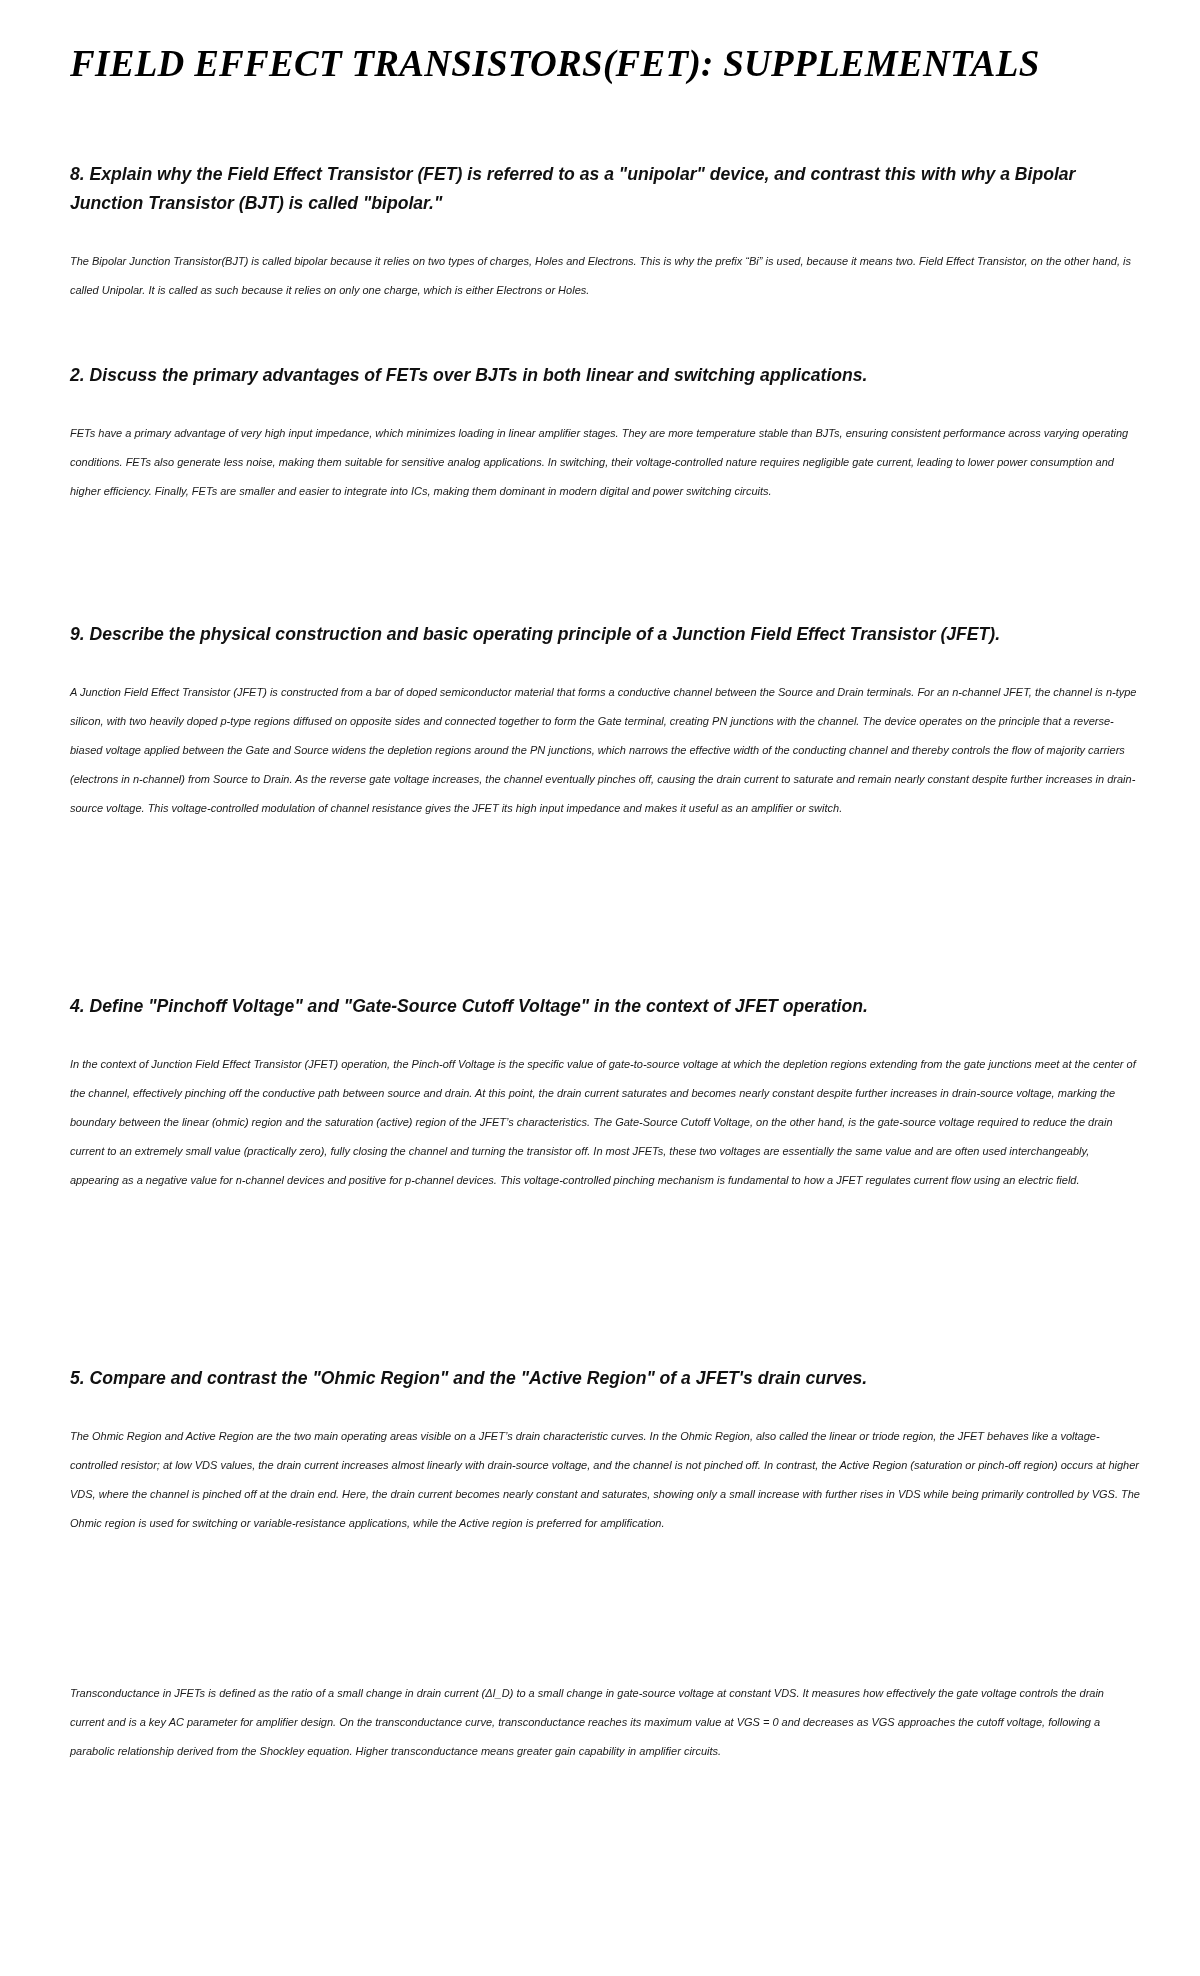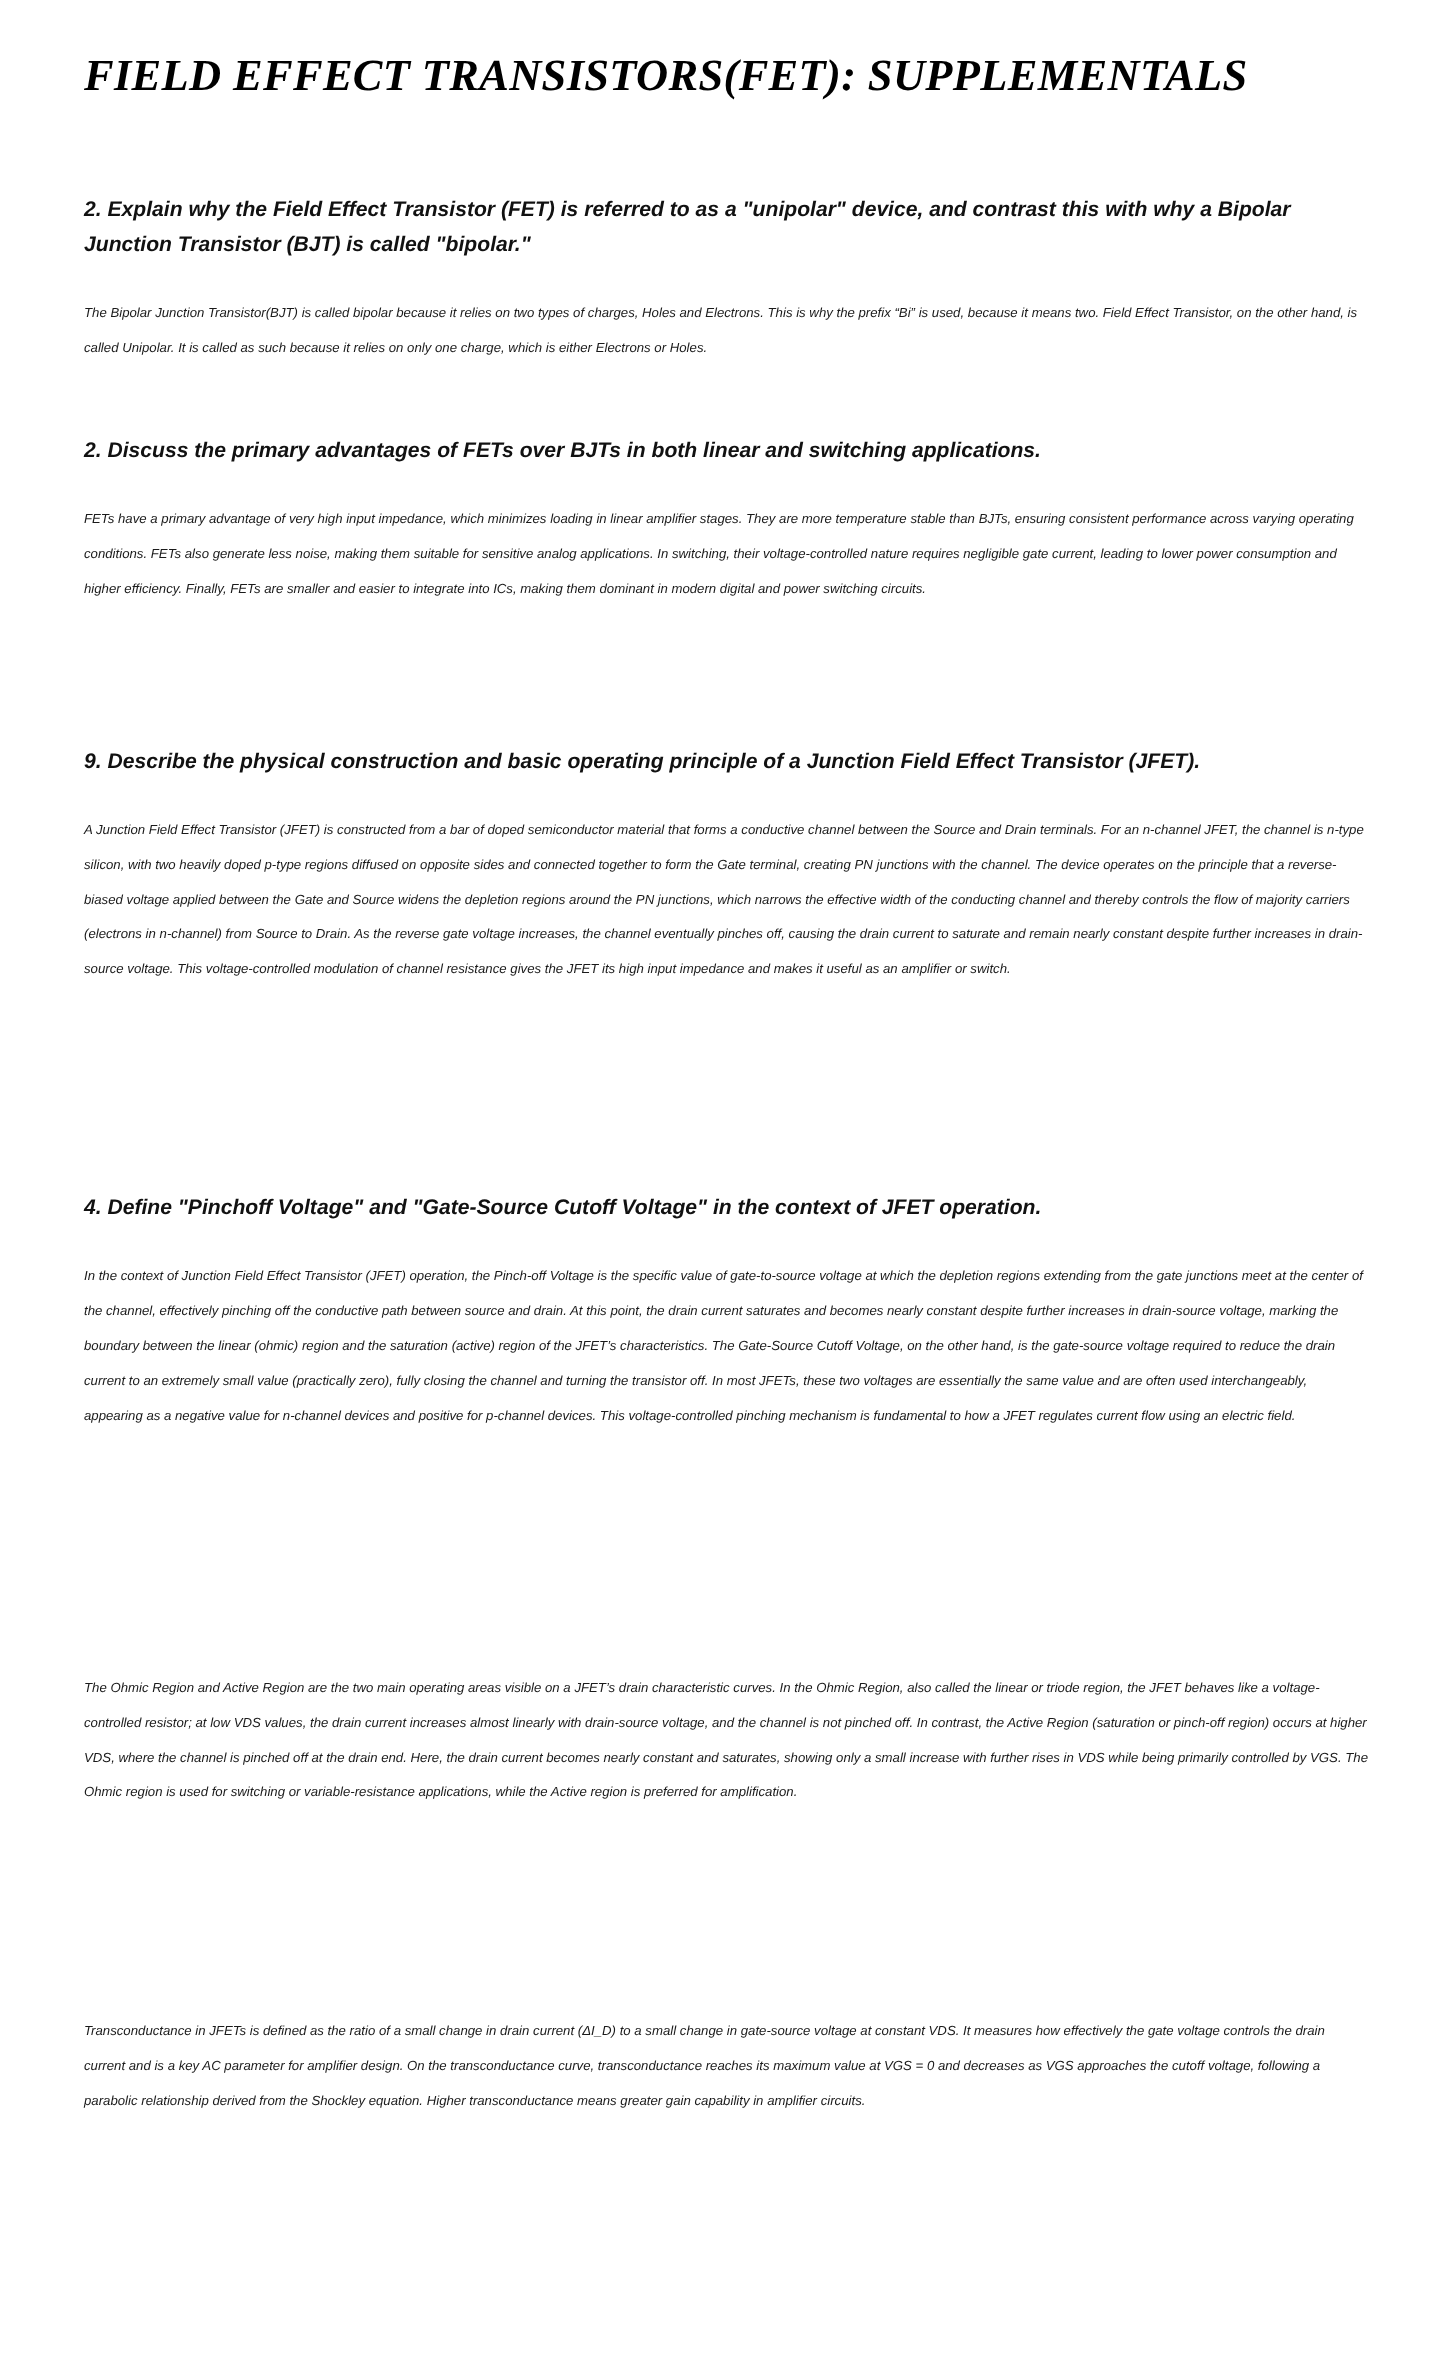--- a/index.html
+++ b/index.html
@@ -60,40 +60,41 @@
     }
   </style>
 </head>
 <body>
 
 <div class="page">
 
   <h1 class="doc-title">FIELD EFFECT TRANSISTORS(FET): SUPPLEMENTALS</h1>
 
   <section class="qa" style="top:160px;">
-    <p class="question">2. Explain why the Field Effect Transistor (FET) is referred to as a "unipolar" device, and contrast this with why a Bipolar Junction Transistor (BJT) is called "bipolar."</p>
+    <p class="question">8. Explain why the Field Effect Transistor (FET) is referred to as a "unipolar" device, and contrast this with why a Bipolar Junction Transistor (BJT) is called "bipolar."</p>
     <p class="answer">The Bipolar Junction Transistor(BJT) is called bipolar because it relies on two types of charges, Holes and Electrons. This is why the prefix “Bi” is used, because it means two. Field Effect Transistor, on the other hand, is called Unipolar. It is called as such because it relies on only one charge, which is either Electrons or Holes.</p>
   </section>
 
   <section class="qa" style="top:361px;">
     <p class="question">2. Discuss the primary advantages of FETs over BJTs in both linear and switching applications.</p>
     <p class="answer">FETs have a primary advantage of very high input impedance, which minimizes loading in linear amplifier stages. They are more temperature stable than BJTs, ensuring consistent performance across varying operating conditions. FETs also generate less noise, making them suitable for sensitive analog applications. In switching, their voltage-controlled nature requires negligible gate current, leading to lower power consumption and higher efficiency. Finally, FETs are smaller and easier to integrate into ICs, making them dominant in modern digital and power switching circuits.</p>
   </section>
 
   <section class="qa" style="top:620px;">
     <p class="question">9. Describe the physical construction and basic operating principle of a Junction Field Effect Transistor (JFET).</p>
     <p class="answer">A Junction Field Effect Transistor (JFET) is constructed from a bar of doped semiconductor material that forms a conductive channel between the Source and Drain terminals. For an n-channel JFET, the channel is n-type silicon, with two heavily doped p-type regions diffused on opposite sides and connected together to form the Gate terminal, creating PN junctions with the channel. The device operates on the principle that a reverse-biased voltage applied between the Gate and Source widens the depletion regions around the PN junctions, which narrows the effective width of the conducting channel and thereby controls the flow of majority carriers (electrons in n-channel) from Source to Drain. As the reverse gate voltage increases, the channel eventually pinches off, causing the drain current to saturate and remain nearly constant despite further increases in drain-source voltage. This voltage-controlled modulation of channel resistance gives the JFET its high input impedance and makes it useful as an amplifier or switch.</p>
   </section>
 
   <section class="qa" style="top:992px;">
     <p class="question">4. Define "Pinchoff Voltage" and "Gate-Source Cutoff Voltage" in the context of JFET operation.</p>
     <p class="answer">In the context of Junction Field Effect Transistor (JFET) operation, the Pinch-off Voltage is the specific value of gate-to-source voltage at which the depletion regions extending from the gate junctions meet at the center of the channel, effectively pinching off the conductive path between source and drain. At this point, the drain current saturates and becomes nearly constant despite further increases in drain-source voltage, marking the boundary between the linear (ohmic) region and the saturation (active) region of the JFET’s characteristics. The Gate-Source Cutoff Voltage, on the other hand, is the gate-source voltage required to reduce the drain current to an extremely small value (practically zero), fully closing the channel and turning the transistor off. In most JFETs, these two voltages are essentially the same value and are often used interchangeably, appearing as a negative value for n-channel devices and positive for p-channel devices. This voltage-controlled pinching mechanism is fundamental to how a JFET regulates current flow using an electric field.</p>
   </section>
 
   <section class="qa" style="top:1364px;">
+    <p class="question">5. Compare and contrast the "Ohmic Region" and the "Active Region" of a JFET's drain curves.</p>
     <p class="answer">The Ohmic Region and Active Region are the two main operating areas visible on a JFET’s drain characteristic curves. In the Ohmic Region, also called the linear or triode region, the JFET behaves like a voltage-controlled resistor; at low VDS values, the drain current increases almost linearly with drain-source voltage, and the channel is not pinched off. In contrast, the Active Region (saturation or pinch-off region) occurs at higher VDS, where the channel is pinched off at the drain end. Here, the drain current becomes nearly constant and saturates, showing only a small increase with further rises in VDS while being primarily controlled by VGS. The Ohmic region is used for switching or variable-resistance applications, while the Active region is preferred for amplification.</p>
   </section>
 
   <section class="qa" style="top:1650px;">
     <p class="answer">Transconductance in JFETs is defined as the ratio of a small change in drain current (ΔI_D) to a small change in gate-source voltage at constant VDS. It measures how effectively the gate voltage controls the drain current and is a key AC parameter for amplifier design. On the transconductance curve, transconductance reaches its maximum value at VGS = 0 and decreases as VGS approaches the cutoff voltage, following a parabolic relationship derived from the Shockley equation. Higher transconductance means greater gain capability in amplifier circuits.</p>
   </section>
 
 </div>
 
 </body></html>

